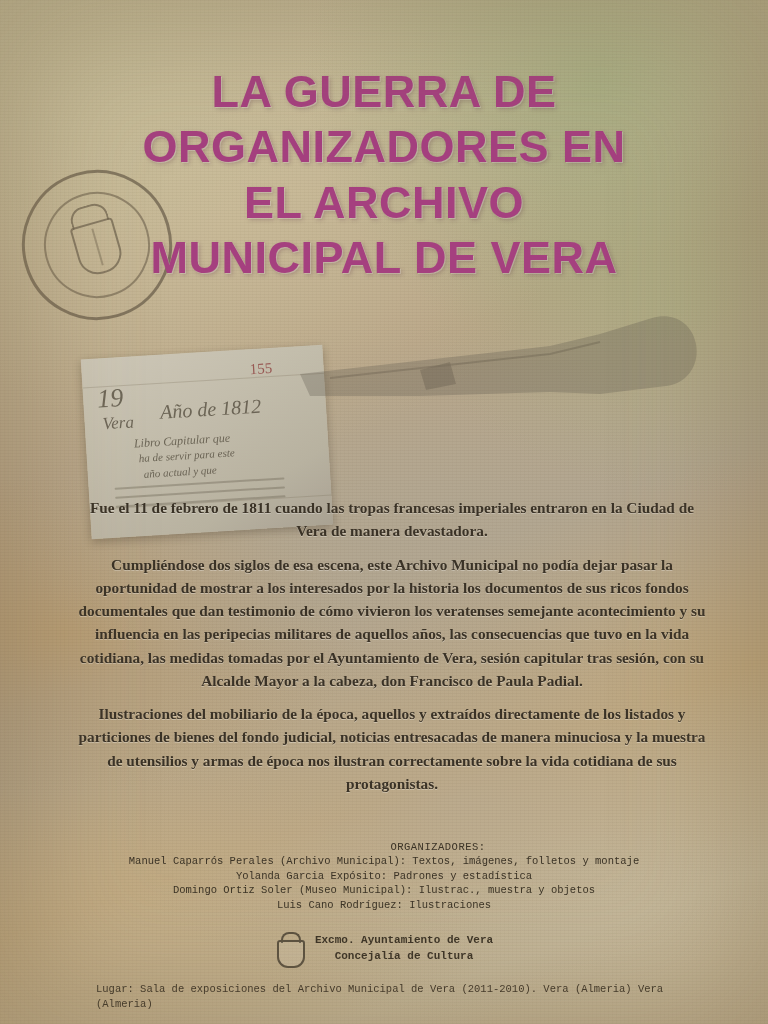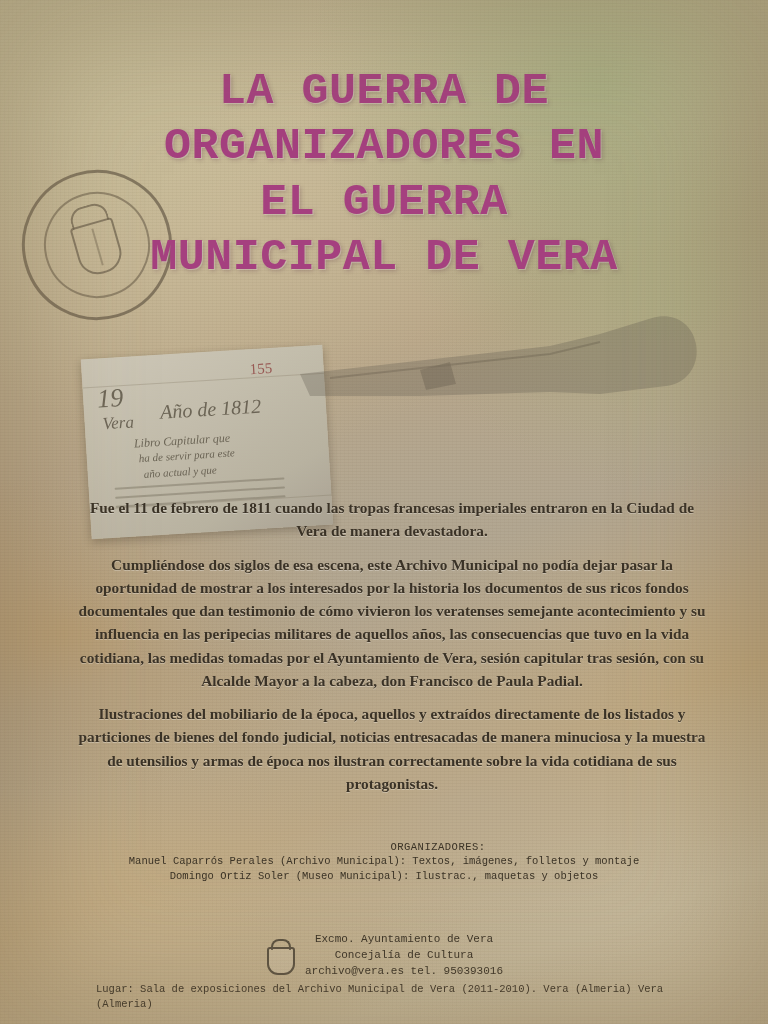--- a/index.html
+++ b/index.html
@@ -161,21 +161,21 @@
     opacity: 0.55;
   }
 
   
   .title {
     position: absolute;
     left: 0;
     right: 0;
     top: 64px;
     text-align: center;
-    font-family: Liberation Mono, monospace;
+    font-family: Liberation Sans, sans-serif;
     font-weight: bold;
     font-size: 45px;
     line-height: 1.23;
     letter-spacing: 0.5px;
     color: #a5407f;
     text-shadow: 1px 1px 0 rgba(255,255,255,0.25), 2px 2px 4px rgba(80,40,60,0.25);
   }
   .title .line {
     display: block;
     white-space: nowrap;
@@ -223,20 +223,21 @@
   
   .org-block {
     position: absolute;
     left: 0;
     right: 0;
     top: 932px;
     display: flex;
     justify-content: center;
     align-items: center;
     gap: 12px;
+    font-weight: bold;
   }
   .org-crest {
     width: 28px;
     height: 34px;
     position: relative;
     opacity: 0.85;
   }
   .org-crest .crest-body {
     position: absolute;
     left: 2px;
@@ -311,44 +312,45 @@
 
   <svg class="musket" viewBox="0 0 400 130">
     <path d="M0,74 L250,46 L300,34 L352,18 C372,12 392,22 396,44 C400,66 386,84 366,86 L300,94 L250,92 L120,96 L10,96 Z" fill="#5f5a4e" opacity="0.55"></path>
     <path d="M30,78 L250,54 L300,42" stroke="#3f3a30" stroke-width="2" fill="none" opacity="0.5"></path>
     <path d="M120,70 L150,62 L156,84 L126,90 Z" fill="#4a4338" opacity="0.6"></path>
   </svg>
 
   <div class="title">
     <span class="line">LA GUERRA DE</span>
     <span class="line">ORGANIZADORES EN</span>
-    <span class="line">EL GUERRA</span>
+    <span class="line">EL ARCHIVO</span>
     <span class="line">MUNICIPAL DE VERA</span>
   </div>
 
   <div class="body-text">
     <p>Fue el 11 de febrero de 1811 cuando las tropas francesas imperiales entraron en la Ciudad de Vera de manera devastadora.</p>
     <p>Cumpliéndose dos siglos de esa escena, este Archivo Municipal no podía dejar pasar la oportunidad de mostrar a los interesados por la historia los documentos de sus ricos fondos documentales que dan testimonio de cómo vivieron los veratenses semejante acontecimiento y su influencia en las peripecias militares de aquellos años, las consecuencias que tuvo en la vida cotidiana, las medidas tomadas por el Ayuntamiento de Vera, sesión capitular tras sesión, con su Alcalde Mayor a la cabeza, don Francisco de Paula Padial.</p>
     <p>Ilustraciones del mobiliario de la época, aquellos y extraídos directamente de los listados y particiones de bienes del fondo judicial, noticias entresacadas de manera minuciosa y la muestra de utensilios y armas de época nos ilustran correctamente sobre la vida cotidiana de sus protagonistas.</p>
   </div>
 
   <div class="credits">
     <div class="heading">ORGANIZADORES:</div>
     <div class="row">Manuel Caparrós Perales (Archivo Municipal): Textos, imágenes, folletos y montaje</div>
-    <div class="row">Domingo Ortiz Soler (Museo Municipal): Ilustrac., maquetas y objetos</div>
+    <div class="row">Yolanda Garcia Expósito: Padrones y estadística</div>
+    <div class="row">Domingo Ortiz Soler (Museo Municipal): Ilustrac., muestra y objetos</div>
+    <div class="row">Luis Cano Rodríguez: Ilustraciones</div>
   </div>
 
   <div class="org-block">
     <div class="org-crest">
       <div class="crest-crown"></div>
       <div class="crest-body"></div>
     </div>
     <div class="org-lines">
       <div>Excmo. Ayuntamiento de Vera</div>
       <div>Concejalía de Cultura</div>
-      <div>archivo@vera.es tel. 950393016</div>
     </div>
   </div>
 
   <div class="caption">Lugar: Sala de exposiciones del Archivo Municipal de Vera (2011-2010). Vera (Almeria) Vera (Almeria)</div>
 
   <div class="vignette"></div>
 </div>
 
 </body></html>

